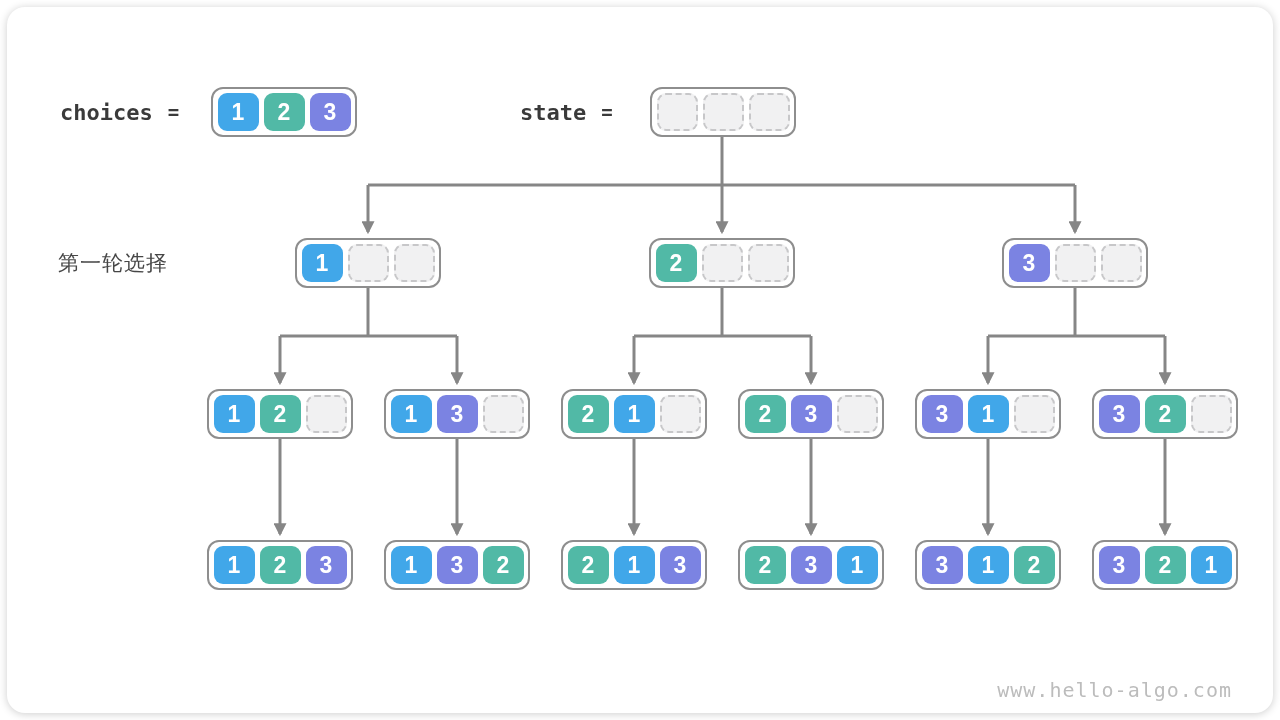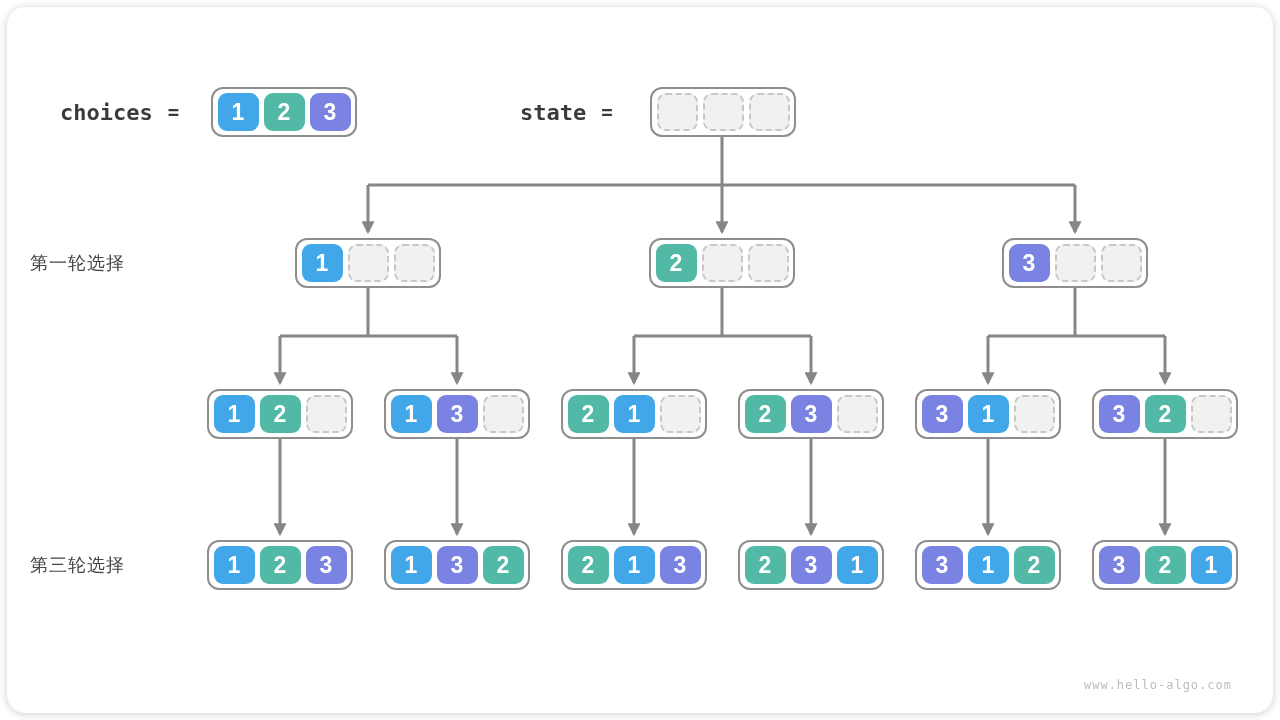--- a/index.html
+++ b/index.html
@@ -29,28 +29,28 @@
     background: #f1f1f2; border: 2px dashed #c7c7c9;
   }
   .hlabel {
     position: absolute; top: 87px; height: 50px;
     display: flex; align-items: center; gap: 15px;
     font-family: "DejaVu Sans Mono", "Liberation Mono", monospace;
     font-weight: bold; font-size: 22px; color: #3a3a3a;
   }
   .hlabel .eq { font-size: 19px; font-weight: bold; color: #3a3a3a; }
   .rowlabel {
-    position: absolute; left: 30px; width: 150px; height: 50px;
+    position: absolute; left: 58px; width: 150px; height: 50px;
     display: flex; align-items: center;
-    font-size: 18px; color: #464646; letter-spacing: 1px;
+    font-size: 21px; color: #464646; letter-spacing: 1px;
   }
   .watermark {
     position: absolute; right: 48px; top: 678px;
     font-family: "DejaVu Sans Mono", "Liberation Mono", monospace;
-    font-size: 12px; color: #bcbcbc; letter-spacing: 1px;
+    font-size: 20px; color: #bcbcbc; letter-spacing: 1px;
   }
 </style>
 </head>
 <body>
 
 <div class="card"></div>
 
 <div id="stage">
 
   <svg id="arrows">
@@ -97,21 +97,20 @@
     <span>state</span>
     <span class="eq">=</span>
   </div>
   <div class="node" style="left:650px; top:87px">
       <span class="cell empty"></span>
       <span class="cell empty"></span>
       <span class="cell empty"></span>
     </div>
 
   <div class="rowlabel" style="top:238px">第一轮选择</div>
-  <div class="rowlabel" style="top:540px">第三轮选择</div>
 
   <div class="watermark">www.hello-algo.com</div>
 <div class="node" style="left: 295px; top: 238px;">
       <span class="cell" style="background: rgb(65, 167, 233);">1</span>
       <span class="cell empty"></span>
       <span class="cell empty"></span>
     </div>
     <div class="node" style="left: 649px; top: 238px;">
       <span class="cell" style="background: rgb(81, 185, 166);">2</span>
       <span class="cell empty"></span>

